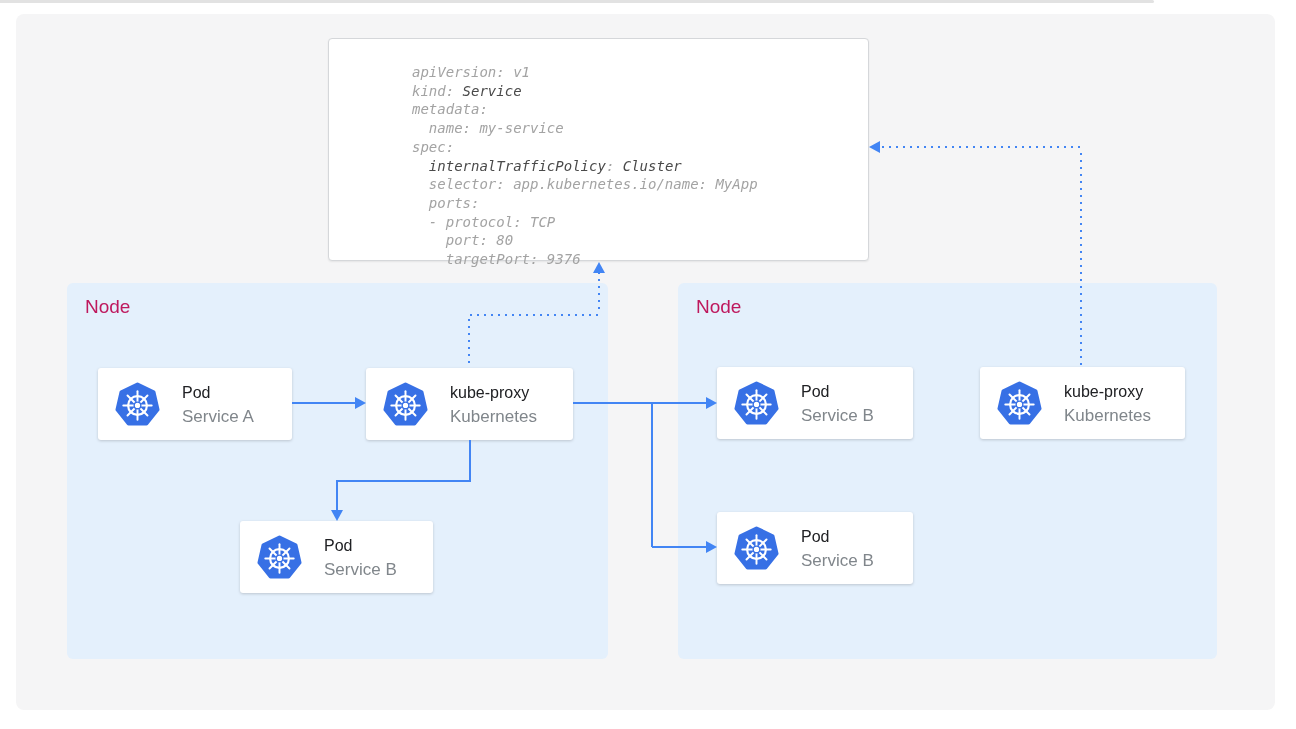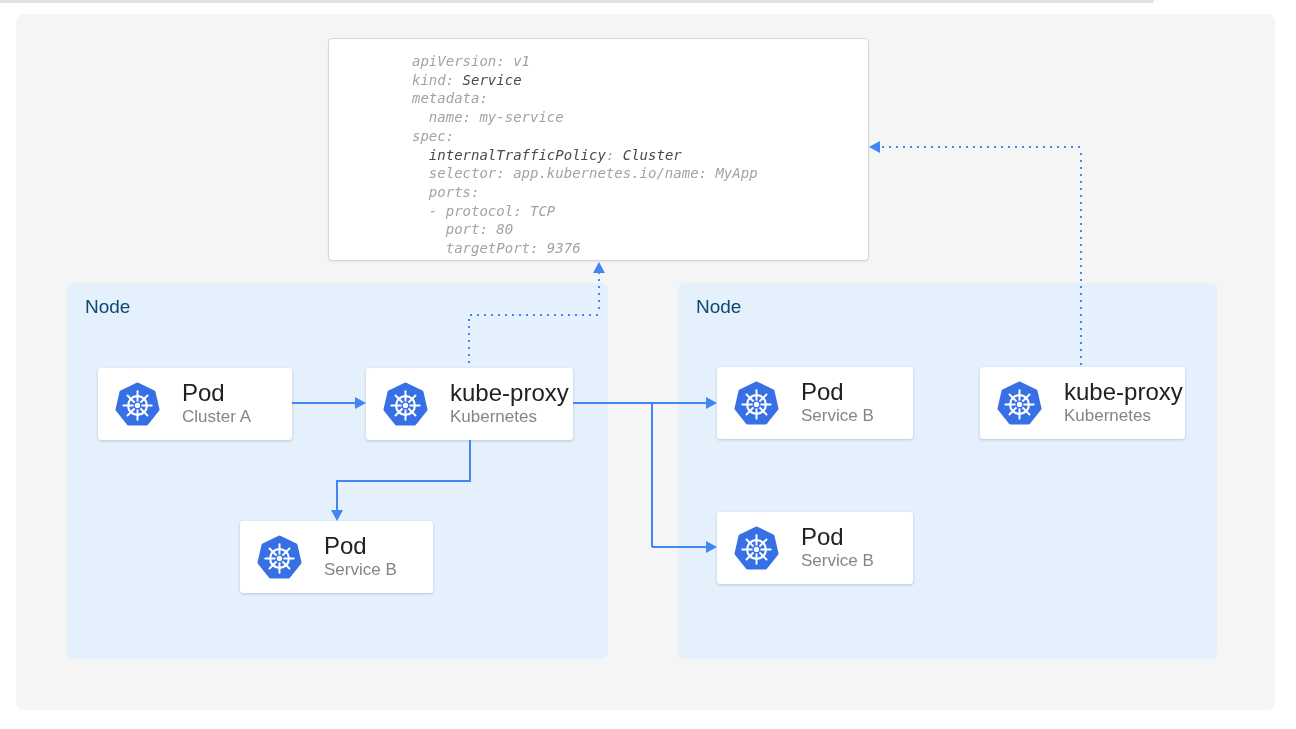--- a/index.html
+++ b/index.html
@@ -14,35 +14,35 @@
   }
   *{margin:0;padding:0;box-sizing:border-box;}
   body{background:#fff;font-family:"Liberation Sans",sans-serif;}
   .stage{position:relative;width:1296px;height:729px;background:#ffffff;overflow:hidden;}
 
   .top-hairline{position:absolute;left:0;top:0;width:1154px;height:3px;background:#e2e2e2;border-radius:0 3px 3px 0;}
   .panel{position:absolute;left:16px;top:14px;width:1259px;height:696px;background:var(--panel-bg);border-radius:8px;}
 
   .yaml-card{position:absolute;left:328px;top:38px;width:541px;height:223px;background:#ffffff;
     border:1px solid #d5d7da;border-radius:4px;box-shadow:0 1px 2px rgba(0,0,0,.07);
-    padding:13px 0 0 83px;}
+    padding:24px 0 0 83px;}
   .code{font-family:"DejaVu Sans Mono","Liberation Mono",monospace;font-style:italic;
     font-size:14px;line-height:18.7px;color:var(--code-gray);white-space:pre;}
   .code .code-bold{font-weight:normal;color:var(--code-dark);}
 
   .node-box{position:absolute;top:283px;height:376px;background:var(--node-bg);border-radius:6px;}
   .node-left{left:67px;width:541px;}
   .node-right{left:678px;width:539px;}
-  .node-label{position:absolute;left:18px;top:13px;font-size:19px;color:#0c4a6e;}
+  .node-label{position:absolute;left:18px;top:13px;font-size:19px;color:#be185d;}
 
   .card{position:absolute;width:196px;height:72px;background:#fff;border-radius:3px;
     box-shadow:0 1px 3px rgba(0,0,0,.18);display:flex;align-items:center;padding-left:16px;}
   .card .k8s-icon{width:47px;height:47px;flex:0 0 auto;}
   .card .card-text{margin-left:21px;}
-  .card .card-title{font-size:24px;color:var(--title-dark);line-height:24px;}
+  .card .card-title{font-size:16px;color:var(--title-dark);line-height:24px;}
   .card .card-sub{font-size:17px;color:var(--sub-gray);line-height:23px;}
 
   .hline{position:absolute;height:2px;background:var(--blue);}
   .vline{position:absolute;width:2px;background:var(--blue);}
   .hdot{position:absolute;height:2px;background:repeating-linear-gradient(to right,var(--blue) 0 2px,transparent 2px 7px);}
   .vdot{position:absolute;width:2px;background:repeating-linear-gradient(to bottom,var(--blue) 0 2px,transparent 2px 7px);}
   .ah{position:absolute;width:0;height:0;}
   .ah-right{border-top:6px solid transparent;border-bottom:6px solid transparent;border-left:11px solid var(--blue);}
   .ah-left{border-top:6px solid transparent;border-bottom:6px solid transparent;border-right:11px solid var(--blue);}
   .ah-down{border-left:6px solid transparent;border-right:6px solid transparent;border-top:11px solid var(--blue);}
@@ -83,21 +83,21 @@
   <div class="node-box node-right">
     <div class="node-label">Node</div>
   </div>
 
   <div class="card" style="left:98px;top:368px;width:194px;">
     <svg class="k8s-icon">
         <use href="#k8s-symbol"></use>
       </svg>
     <div class="card-text">
       <div class="card-title">Pod</div>
-      <div class="card-sub">Cluster A</div>
+      <div class="card-sub">Service A</div>
     </div>
   </div>
 
   <div class="card" style="left:366px;top:368px;width:207px;">
     <svg class="k8s-icon">
         <use href="#k8s-symbol"></use>
       </svg>
     <div class="card-text">
       <div class="card-title">kube-proxy</div>
       <div class="card-sub">Kubernetes</div>

